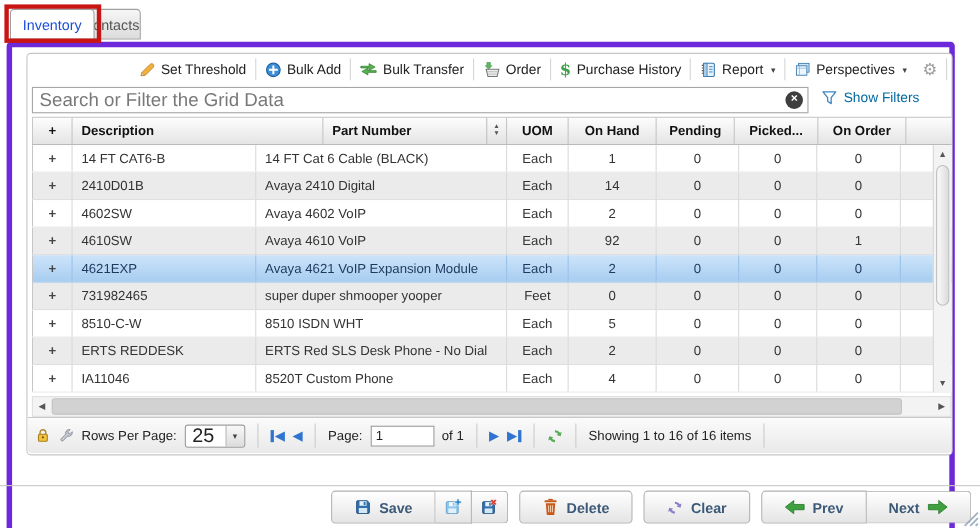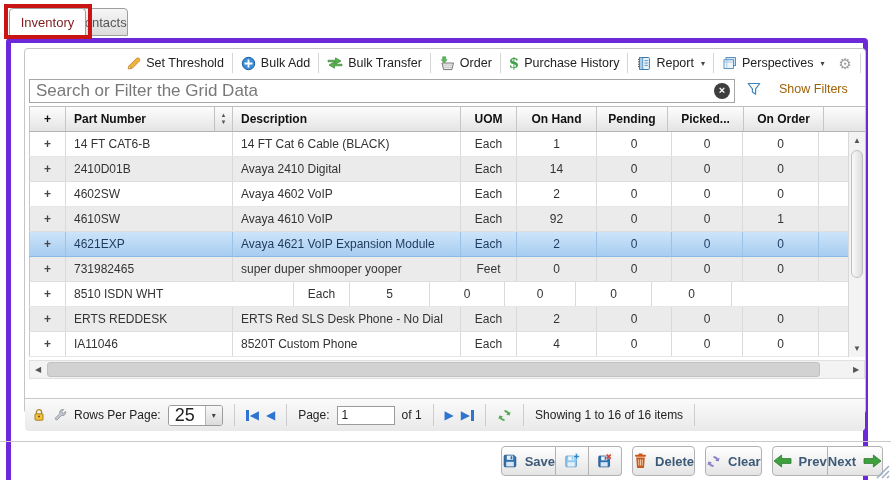--- a/index.html
+++ b/index.html
@@ -2,21 +2,21 @@
 <html><head>
 <meta charset="utf-8">
 <style>
   *{box-sizing:border-box;margin:0;padding:0}
   html,body{width:891px;height:480px;overflow:hidden}
   body{position:relative;background:#fff;font-family:"Liberation Sans","DejaVu Sans",sans-serif;color:#222}
 
   
   .tab{position:absolute;height:28px;border:1px solid #9f9f9f;border-radius:4px 4px 0 0;
        display:flex;align-items:center;justify-content:center;font-size:13px}
-  .tab-inventory{left:9px;top:8px;width:77px;background:#fff;color:#7f1d1d;z-index:2}
+  .tab-inventory{left:9px;top:8px;width:77px;background:#fff;color:#1d4ed8;z-index:2}
   .tab-contacts{left:74px;top:8px;width:54px;background:linear-gradient(#f6f6f6,#dcdcdc);color:#555}
   .annotation{position:absolute;left:4px;top:4px;width:88px;height:35px;border:4px solid #c91414;z-index:3}
 
   
   .outer{position:absolute;left:6px;top:38px;width:862px;height:468px;background:#fff;
          border:5px solid #6d28d9;border-radius:4px}
   .inner{position:absolute;left:13px;top:5px;width:842px;height:366px;background:#fff;
          border:1px solid #c5c5c5;border-radius:4px}
 
   
@@ -29,21 +29,21 @@
   .gearglyph{font-size:15px;color:#9c9c9c;line-height:15px}
 
   
   .searchrow{position:absolute;top:29px;left:0;right:0;height:27px}
   .searchwrap{position:absolute;left:4px;top:1px;width:706px;height:24px;border:1px solid #a6a6a6;background:#fff}
   .searchwrap input{width:calc(100% - 26px);height:100%;border:0;outline:none;font-size:17px;color:#444;
                     padding-left:6px;font-family:inherit;background:transparent}
   .searchwrap input::placeholder{color:#787878;opacity:1}
   .clearx{position:absolute;right:4px;top:3px;width:16px;height:16px;border-radius:50%;background:#3e3e3e;
           color:#fff;font-size:11px;line-height:15px;text-align:center;font-weight:bold}
-  .showfilters{position:absolute;left:722px;top:4px;display:flex;align-items:center;gap:18px;font-size:12.5px;color:#a16207}
+  .showfilters{position:absolute;left:722px;top:4px;display:flex;align-items:center;gap:6px;font-size:12.5px;color:#0369a1}
 
   
   .gridwrap{position:absolute;left:4px;top:57px;width:836px;height:251px;overflow:hidden}
   .gridinner{width:870px}
   .ghead{display:flex;height:26px;background:linear-gradient(#fdfdfd,#e4e4e4);
          border-top:1px solid #bdbdbd;border-bottom:1px solid #b3b3b3;font-weight:bold;font-size:12px;color:#111}
   .hc{display:flex;align-items:center;border-right:1px solid #c6c6c6;height:100%;position:relative;
       white-space:nowrap;overflow:hidden}
   .hc.center,.cell.center{justify-content:center;text-align:center}
   .c0{width:37px;border-left:1px solid #c6c6c6;justify-content:center;text-align:center}
@@ -70,37 +70,37 @@
           border:1px solid #bfbfbf;border-radius:7px}
 
   
   .hscroll{position:absolute;left:4px;top:311px;width:836px;height:19px;background:#f3f3f3;border:1px solid #e0e0e0}
   .harrow{position:absolute;top:0;height:100%;width:16px;text-align:center;font-size:8px;color:#555;line-height:17px}
   .harrow.left{left:0}.harrow.right{right:0}
   .hthumb{position:absolute;left:17px;right:44px;top:1px;bottom:1px;background:#d2d2d2;
           border:1px solid #c2c2c2;border-radius:3px}
 
   
-  .pager{position:absolute;left:0;right:0;top:349px;height:33px;border-top:1px solid #c8c8c8;
+  .pager{position:absolute;left:0;right:0;top:330px;height:33px;border-top:1px solid #c8c8c8;
          background:linear-gradient(#fbfbfb,#e9e9e9);border-radius:0 0 4px 4px;
          display:flex;align-items:center;gap:7px;padding-left:7px;font-size:12px;color:#222}
   .pdiv{width:1px;height:22px;background:#ccc;margin:0 4px}
   .selbox{display:flex;height:21px;border:1px solid #9b9b9b;border-radius:3px;overflow:hidden;background:#fff}
   .selval{width:36px;font-size:18px;padding-left:6px;line-height:19px;background:#fff}
   .selarw{width:17px;background:linear-gradient(#f8f8f8,#dcdcdc);border-left:1px solid #b5b5b5;
           display:flex;align-items:center;justify-content:center;font-size:8px;color:#444}
   .pnav{display:flex;align-items:center;gap:1px;color:#2f74d0;font-size:12px}
   .pbar{width:3px;height:11px;background:#2f74d0;display:inline-block}
   .pinput{width:58px;height:19px;border:1px solid #9b9b9b;font-size:12px;padding-left:4px;font-family:inherit;color:#222}
 
   
   .footer-sep{position:absolute;left:0;right:0;top:441px;border-top:1px solid #c9c9c9}
   .footer{position:absolute;top:446px;right:8px;display:flex;gap:10px;align-items:center}
   .fgroup{display:flex}
-  .fbtn{display:flex;align-items:center;gap:7px;height:30px;padding:0 0;
+  .fbtn{display:flex;align-items:center;gap:7px;height:30px;padding:0 20px;
         background:linear-gradient(#ffffff,#e4e4e4);border:1px solid #b2b2b2;
         font-weight:bold;font-size:13px;color:#3c5a78;border-radius:4px;cursor:default}
   .fgroup .fbtn{border-radius:0;border-left-width:0}
   .fgroup .fbtn:first-child{border-radius:4px 0 0 4px;border-left-width:1px}
   .fgroup .fbtn:last-child{border-radius:0 4px 4px 0}
   .fbtn.icononly{padding:0 8px}
   .grip{position:absolute;right:1px;bottom:1px}
 </style>
 </head>
 <body>
@@ -193,30 +193,30 @@
         <span>Show Filters</span>
       </div>
     </div>
 
     <div class="gridwrap">
       <div class="gridinner">
         <div class="ghead">
           <div class="hc c0">
               <span>+</span>
             </div>
+          <div class="hc c2">
+              <span>Description</span>
+            </div>
           <div class="hc c1">
             <span>Part Number</span>
             <span class="sortbox">
               <span>▲</span>
               <span>▼</span>
             </span>
           </div>
-          <div class="hc c2">
-              <span>Description</span>
-            </div>
           <div class="hc c3 center">
               <span>UOM</span>
             </div>
           <div class="hc c4 center">
               <span>On Hand</span>
             </div>
           <div class="hc c6 center">
               <span>Pending</span>
             </div>
           <div class="hc c7 center">
@@ -288,20 +288,21 @@
               <div class="cell c2">super duper shmooper yooper</div>
               <div class="cell c3">Feet</div>
               <div class="cell c4">0</div>
               <div class="cell c5">0</div>
               <div class="cell c6">0</div>
               <div class="cell c7">0</div>
               <div class="cell c8">0</div>
             </div>
             <div class="grow">
               <div class="cell c0">+</div>
+              <div class="cell c1">8510-C-W</div>
               <div class="cell c2">8510 ISDN WHT</div>
               <div class="cell c3">Each</div>
               <div class="cell c4">5</div>
               <div class="cell c5">0</div>
               <div class="cell c6">0</div>
               <div class="cell c7">0</div>
               <div class="cell c8">0</div>
             </div>
             <div class="grow alt">
               <div class="cell c0">+</div>

